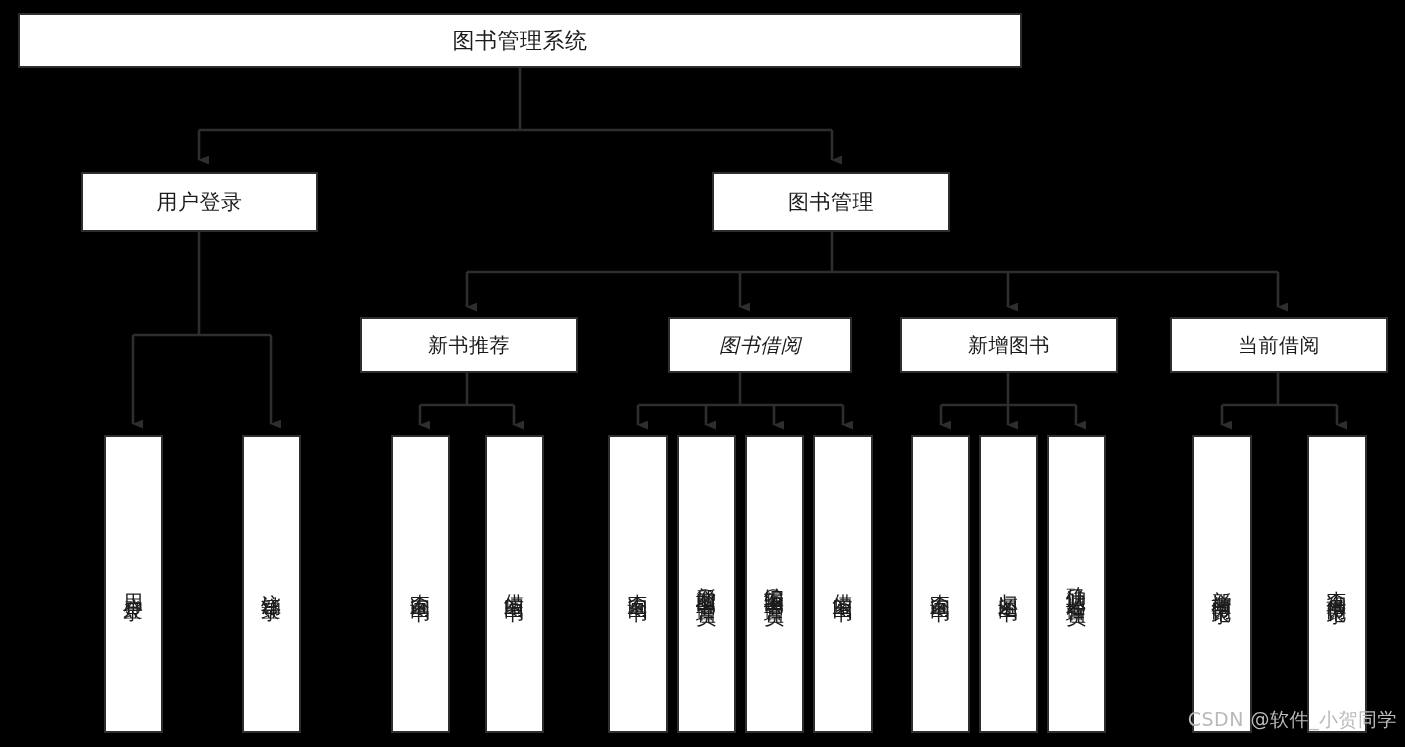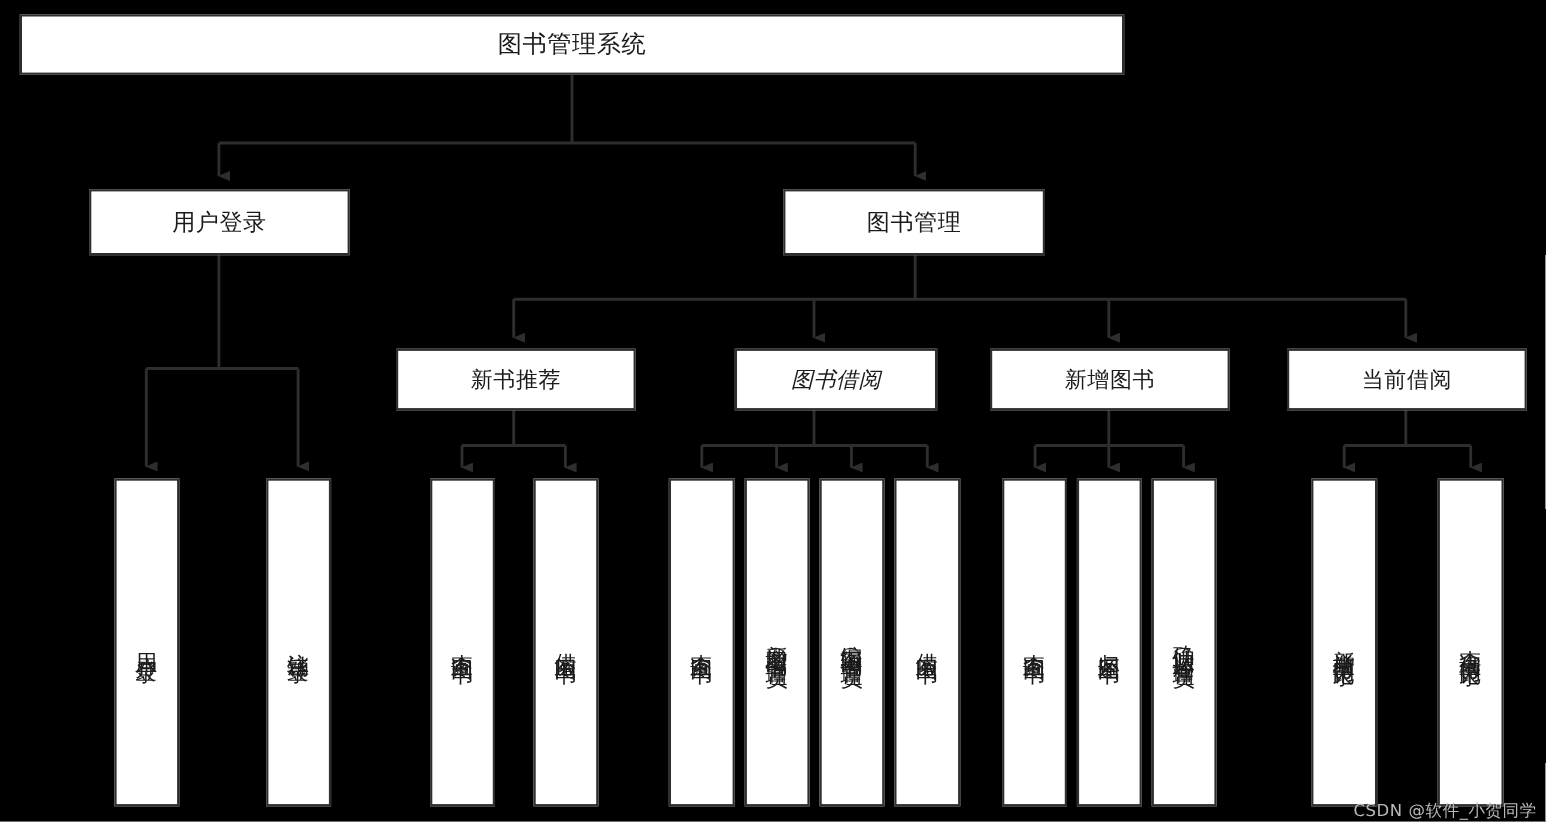--- a/index.html
+++ b/index.html
@@ -67,22 +67,22 @@
     text-orientation: upright;
     font-size: 20px;
     line-height: 1;
     letter-spacing: 3px;
     white-space: nowrap;
     text-align: center;
   }
   #watermark {
     position: absolute;
     right: 8px;
-    bottom: 0;
-    font-size: 15px;
+    bottom: 14px;
+    font-size: 19px;
     color: #b9b9b9;
     white-space: nowrap;
     letter-spacing: 0.5px;
   }
 </style>
 </head>
 <body>
 
 <div id="diagram-root">
 

